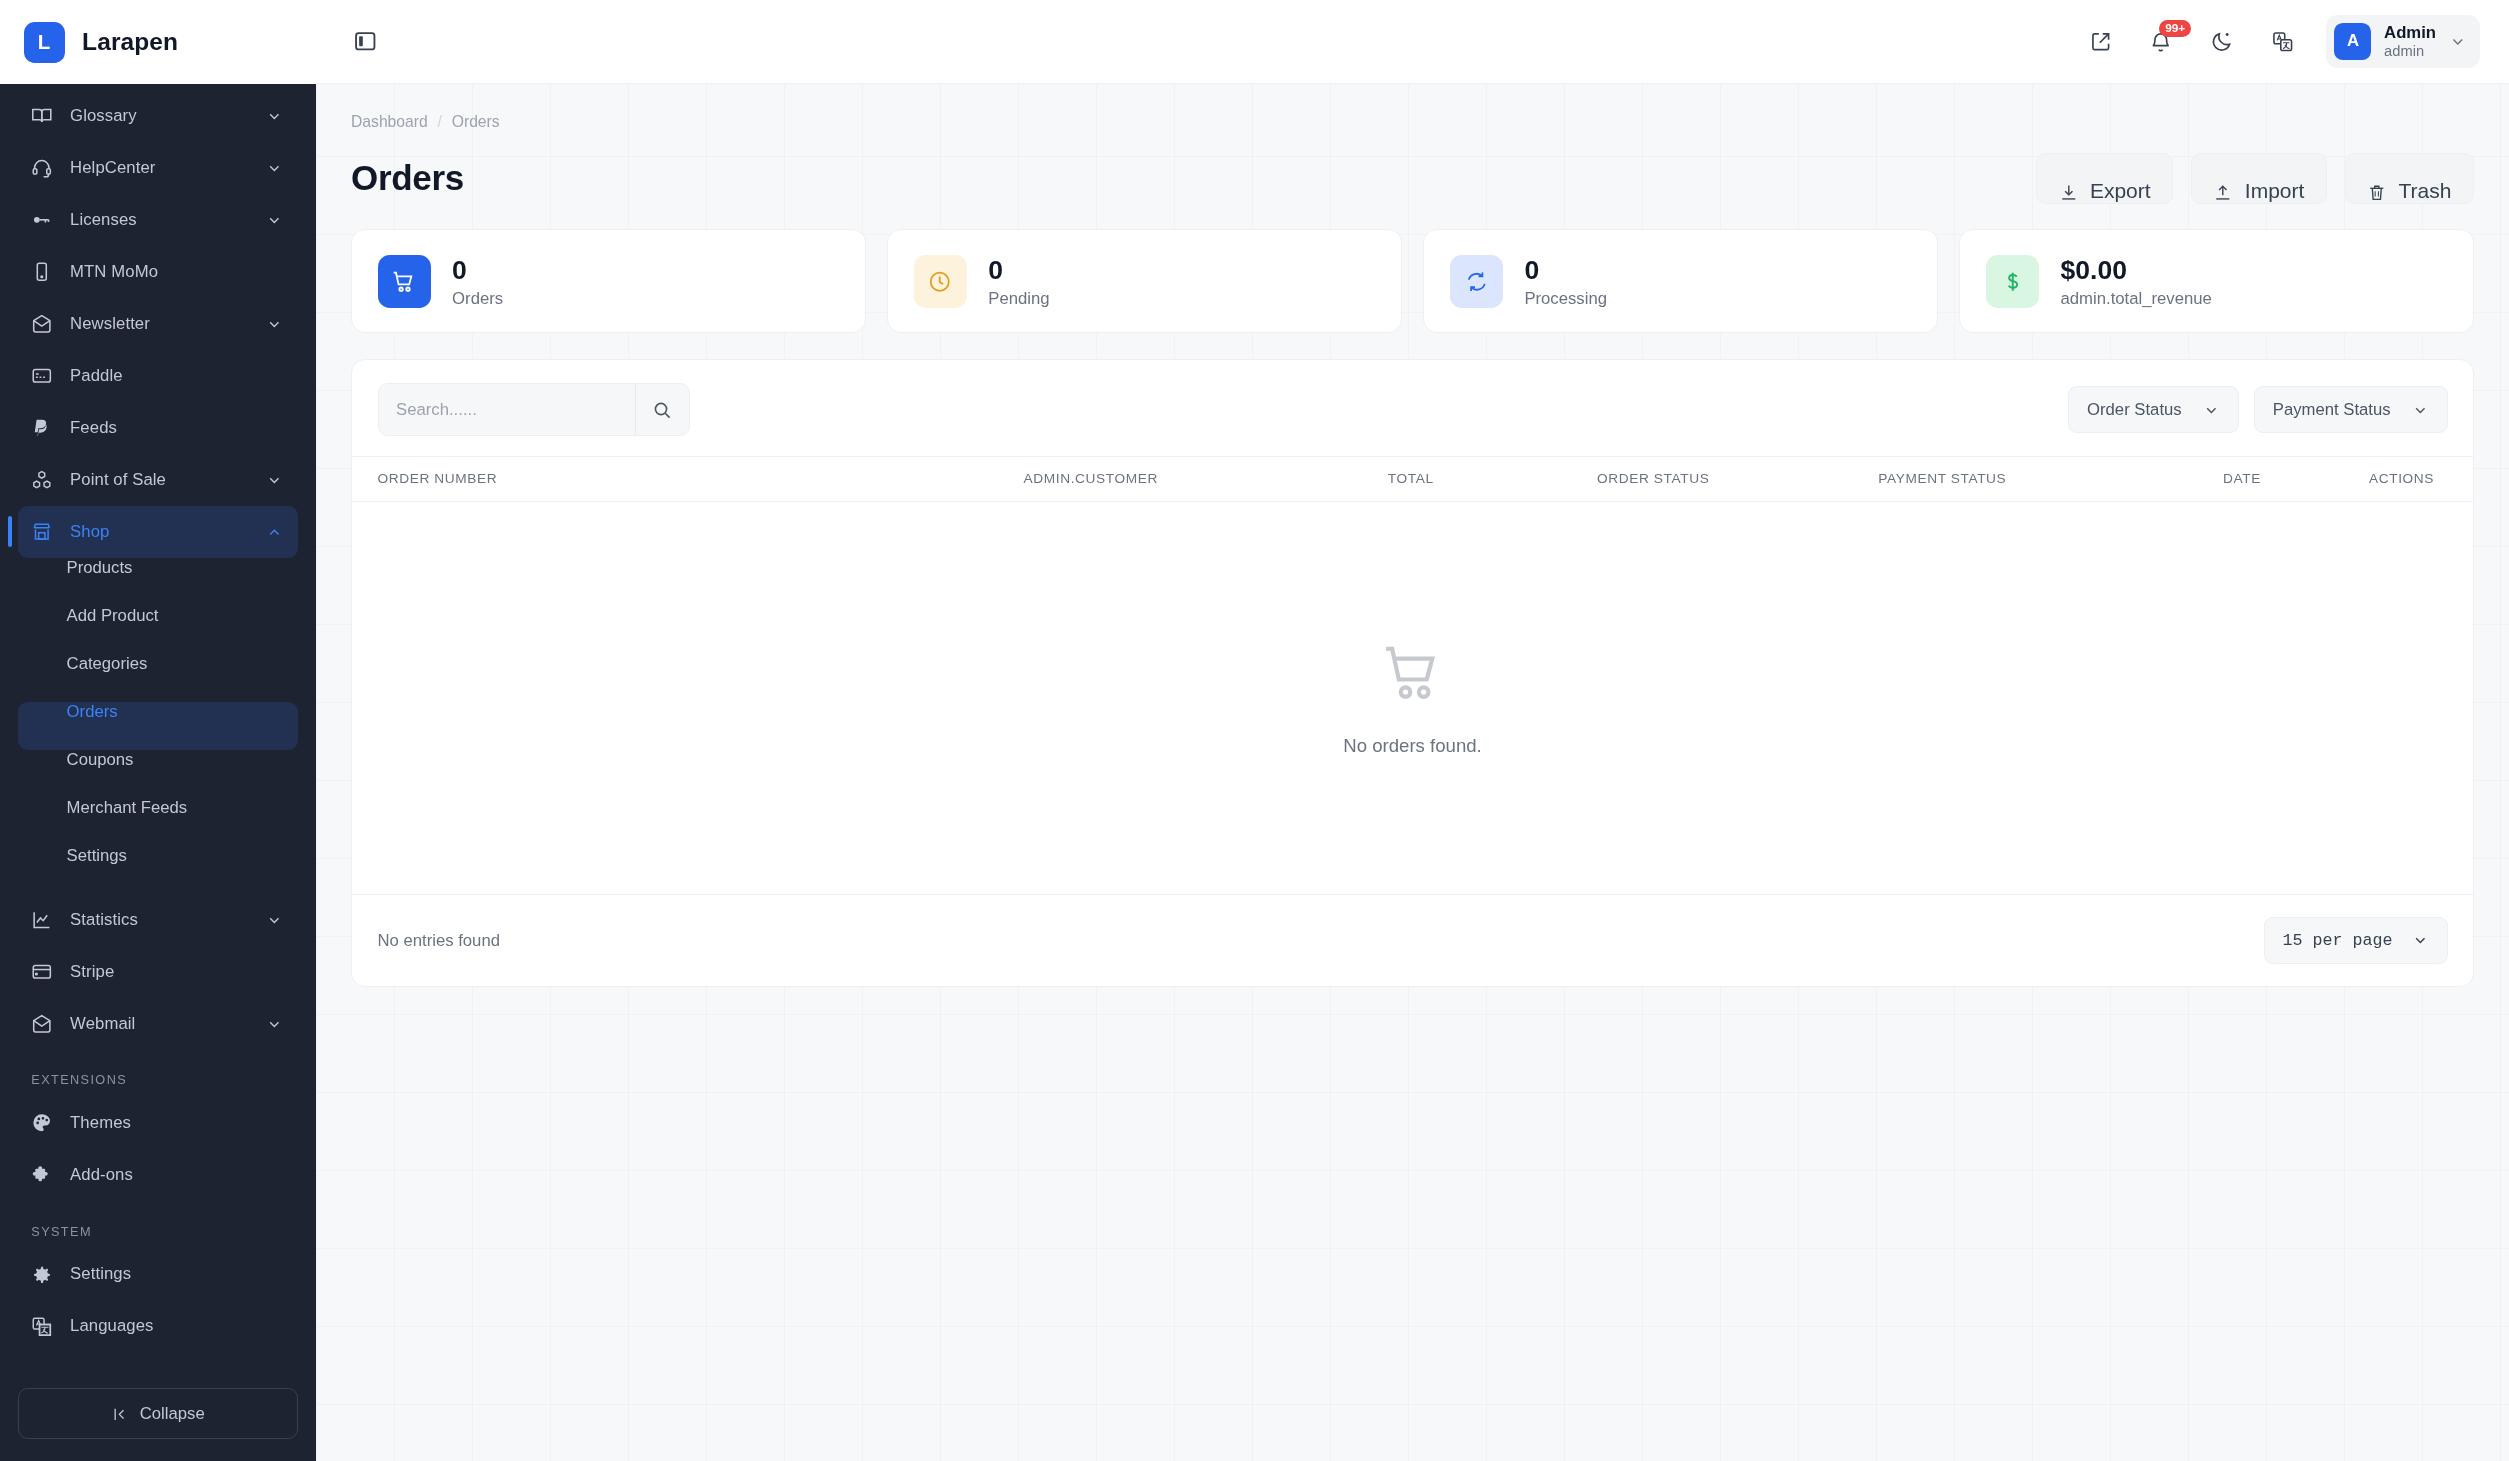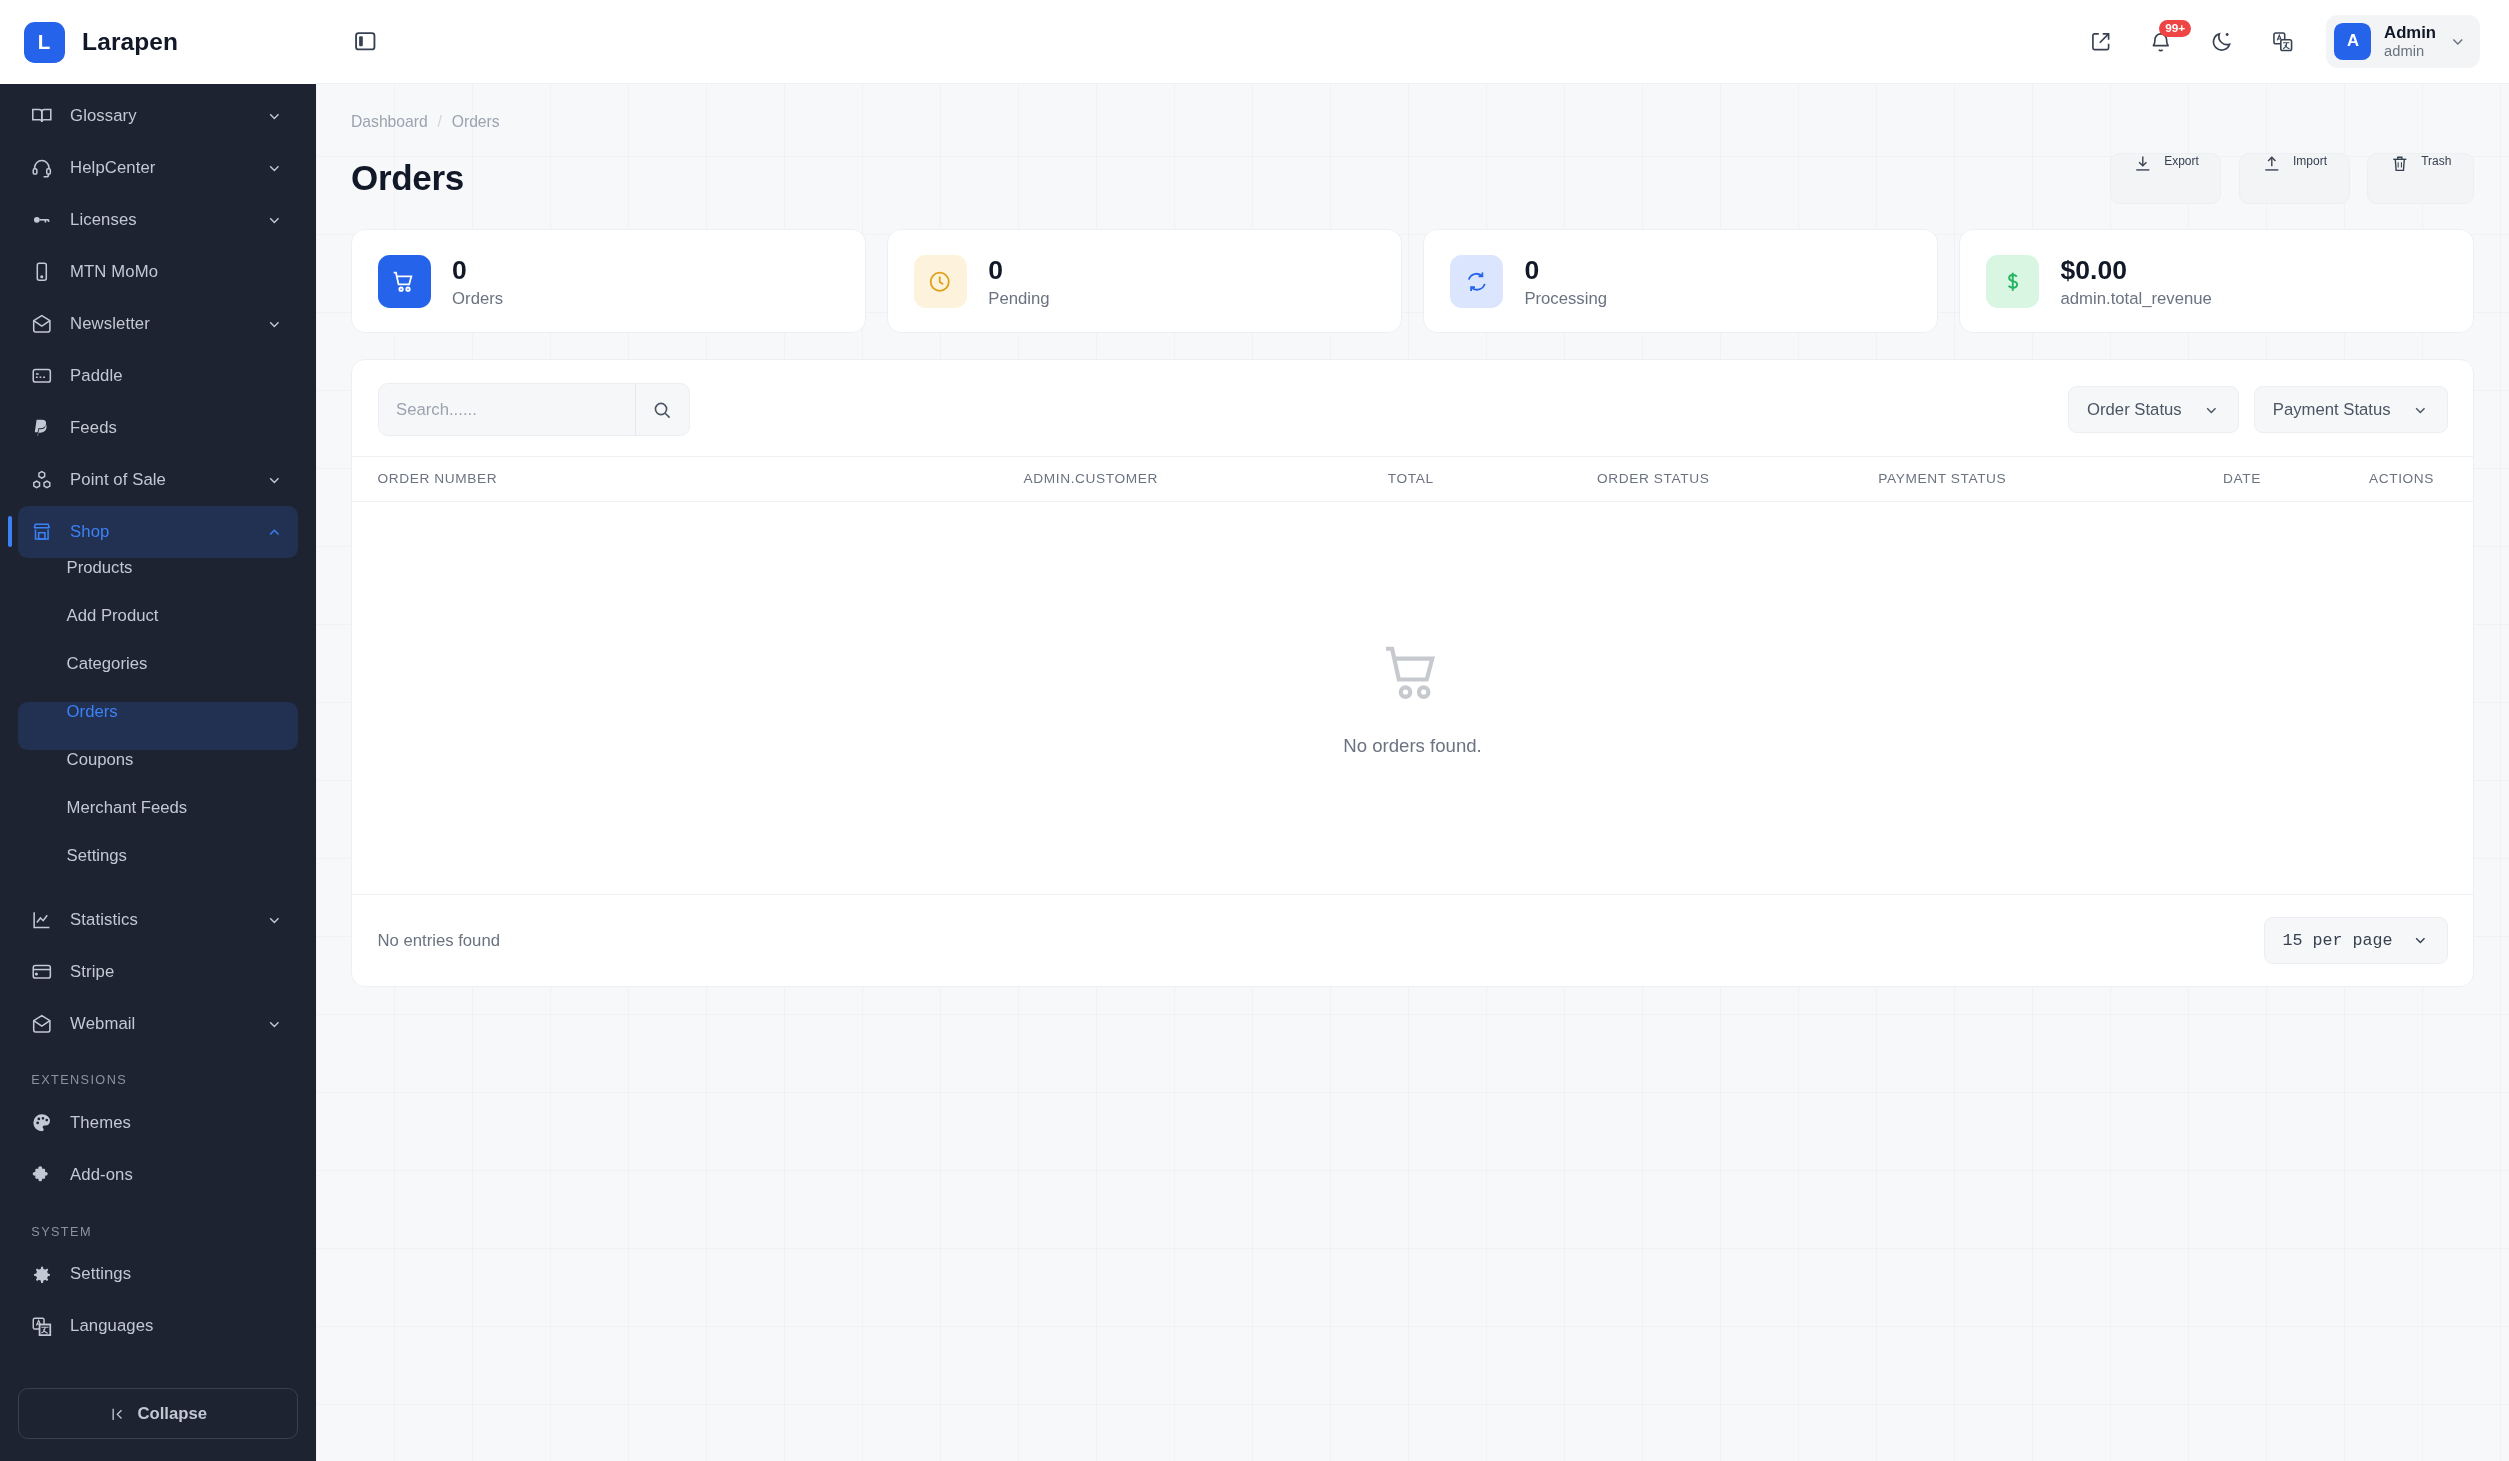--- a/index.html
+++ b/index.html
@@ -56,21 +56,21 @@
     display: flex; align-items: flex-start;
     height: 48px; padding: 0 13.7px 0 49px;
     border-radius: 9.8px; cursor: pointer;
     color: #c3c9d4; font-size: 16.7px;
   }
   .nav-sub.active { background: #223152; color: #3b82f6; }
   .nav-section {
     font-size: 12.7px; letter-spacing: 1.4px; color: #8b93a3;
     padding: 23.5px 13.7px 9.8px 13.7px; font-weight: 500;
   }
-  .sidebar-bottom { padding: 13.7px 17.6px 21.6px 17.6px; font-weight: bold; }
+  .sidebar-bottom { padding: 13.7px 17.6px 21.6px 17.6px; }
   .collapse-btn {
     height: 51px; border: 1px solid #39414f; border-radius: 9.8px;
     display: flex; align-items: center; justify-content: center; gap: 11.8px;
     color: #c3c9d4; font-size: 16.7px; cursor: pointer;
   }
   svg.i { display: block; }
 
   
   .main { flex: 1; display: flex; flex-direction: column; min-width: 0;
           background: #f7f8fa;
@@ -112,24 +112,24 @@
   .content { flex: 1; padding: 21.6px 35px 0 35px; overflow: hidden; }
 
   .breadcrumb { display: flex; align-items: center; gap: 9.8px; font-size: 15.7px; color: #9ca3af; padding: 7.8px 0 0 0; }
   .breadcrumb .crumb { cursor: pointer; }
   .breadcrumb .sep { color: #d1d5db; }
 
   .page-head { display: flex; align-items: center; margin-top: 21.6px; }
   .page-title { font-size: 35px; font-weight: 700; color: #111827; flex: 1; letter-spacing: -0.3px; }
   .head-actions { display: flex; gap: 17.6px; }
   .btn {
-    display: flex; align-items: flex-start; gap: 11.8px;
+    display: flex; align-items: flex-end; gap: 11.8px;
     height: 51px; padding: 0 21.6px; border-radius: 9.8px;
     background: #f3f4f6; border: 1px solid #edeff2;
-    color: #374151; font-size: 12px; cursor: pointer;
+    color: #374151; font-size: 21px; cursor: pointer;
   }
 
   .stats { display: flex; gap: 21.6px; margin-top: 25.5px; }
   .stat-card {
     flex: 1; background: #fff; border: 1px solid #edeff2; border-radius: 13.7px;
     height: 104px; display: flex; align-items: center; padding: 0 25.5px; gap: 21.6px;
   }
   .stat-ico { width: 53px; height: 53px; border-radius: 11.8px; display: flex; align-items: center; justify-content: center; }
   .stat-val { font-size: 26.5px; font-weight: 700; color: #111827; line-height: 1.25; }
   .stat-lbl { font-size: 16.7px; color: #6b7280; margin-top: 2px; }

